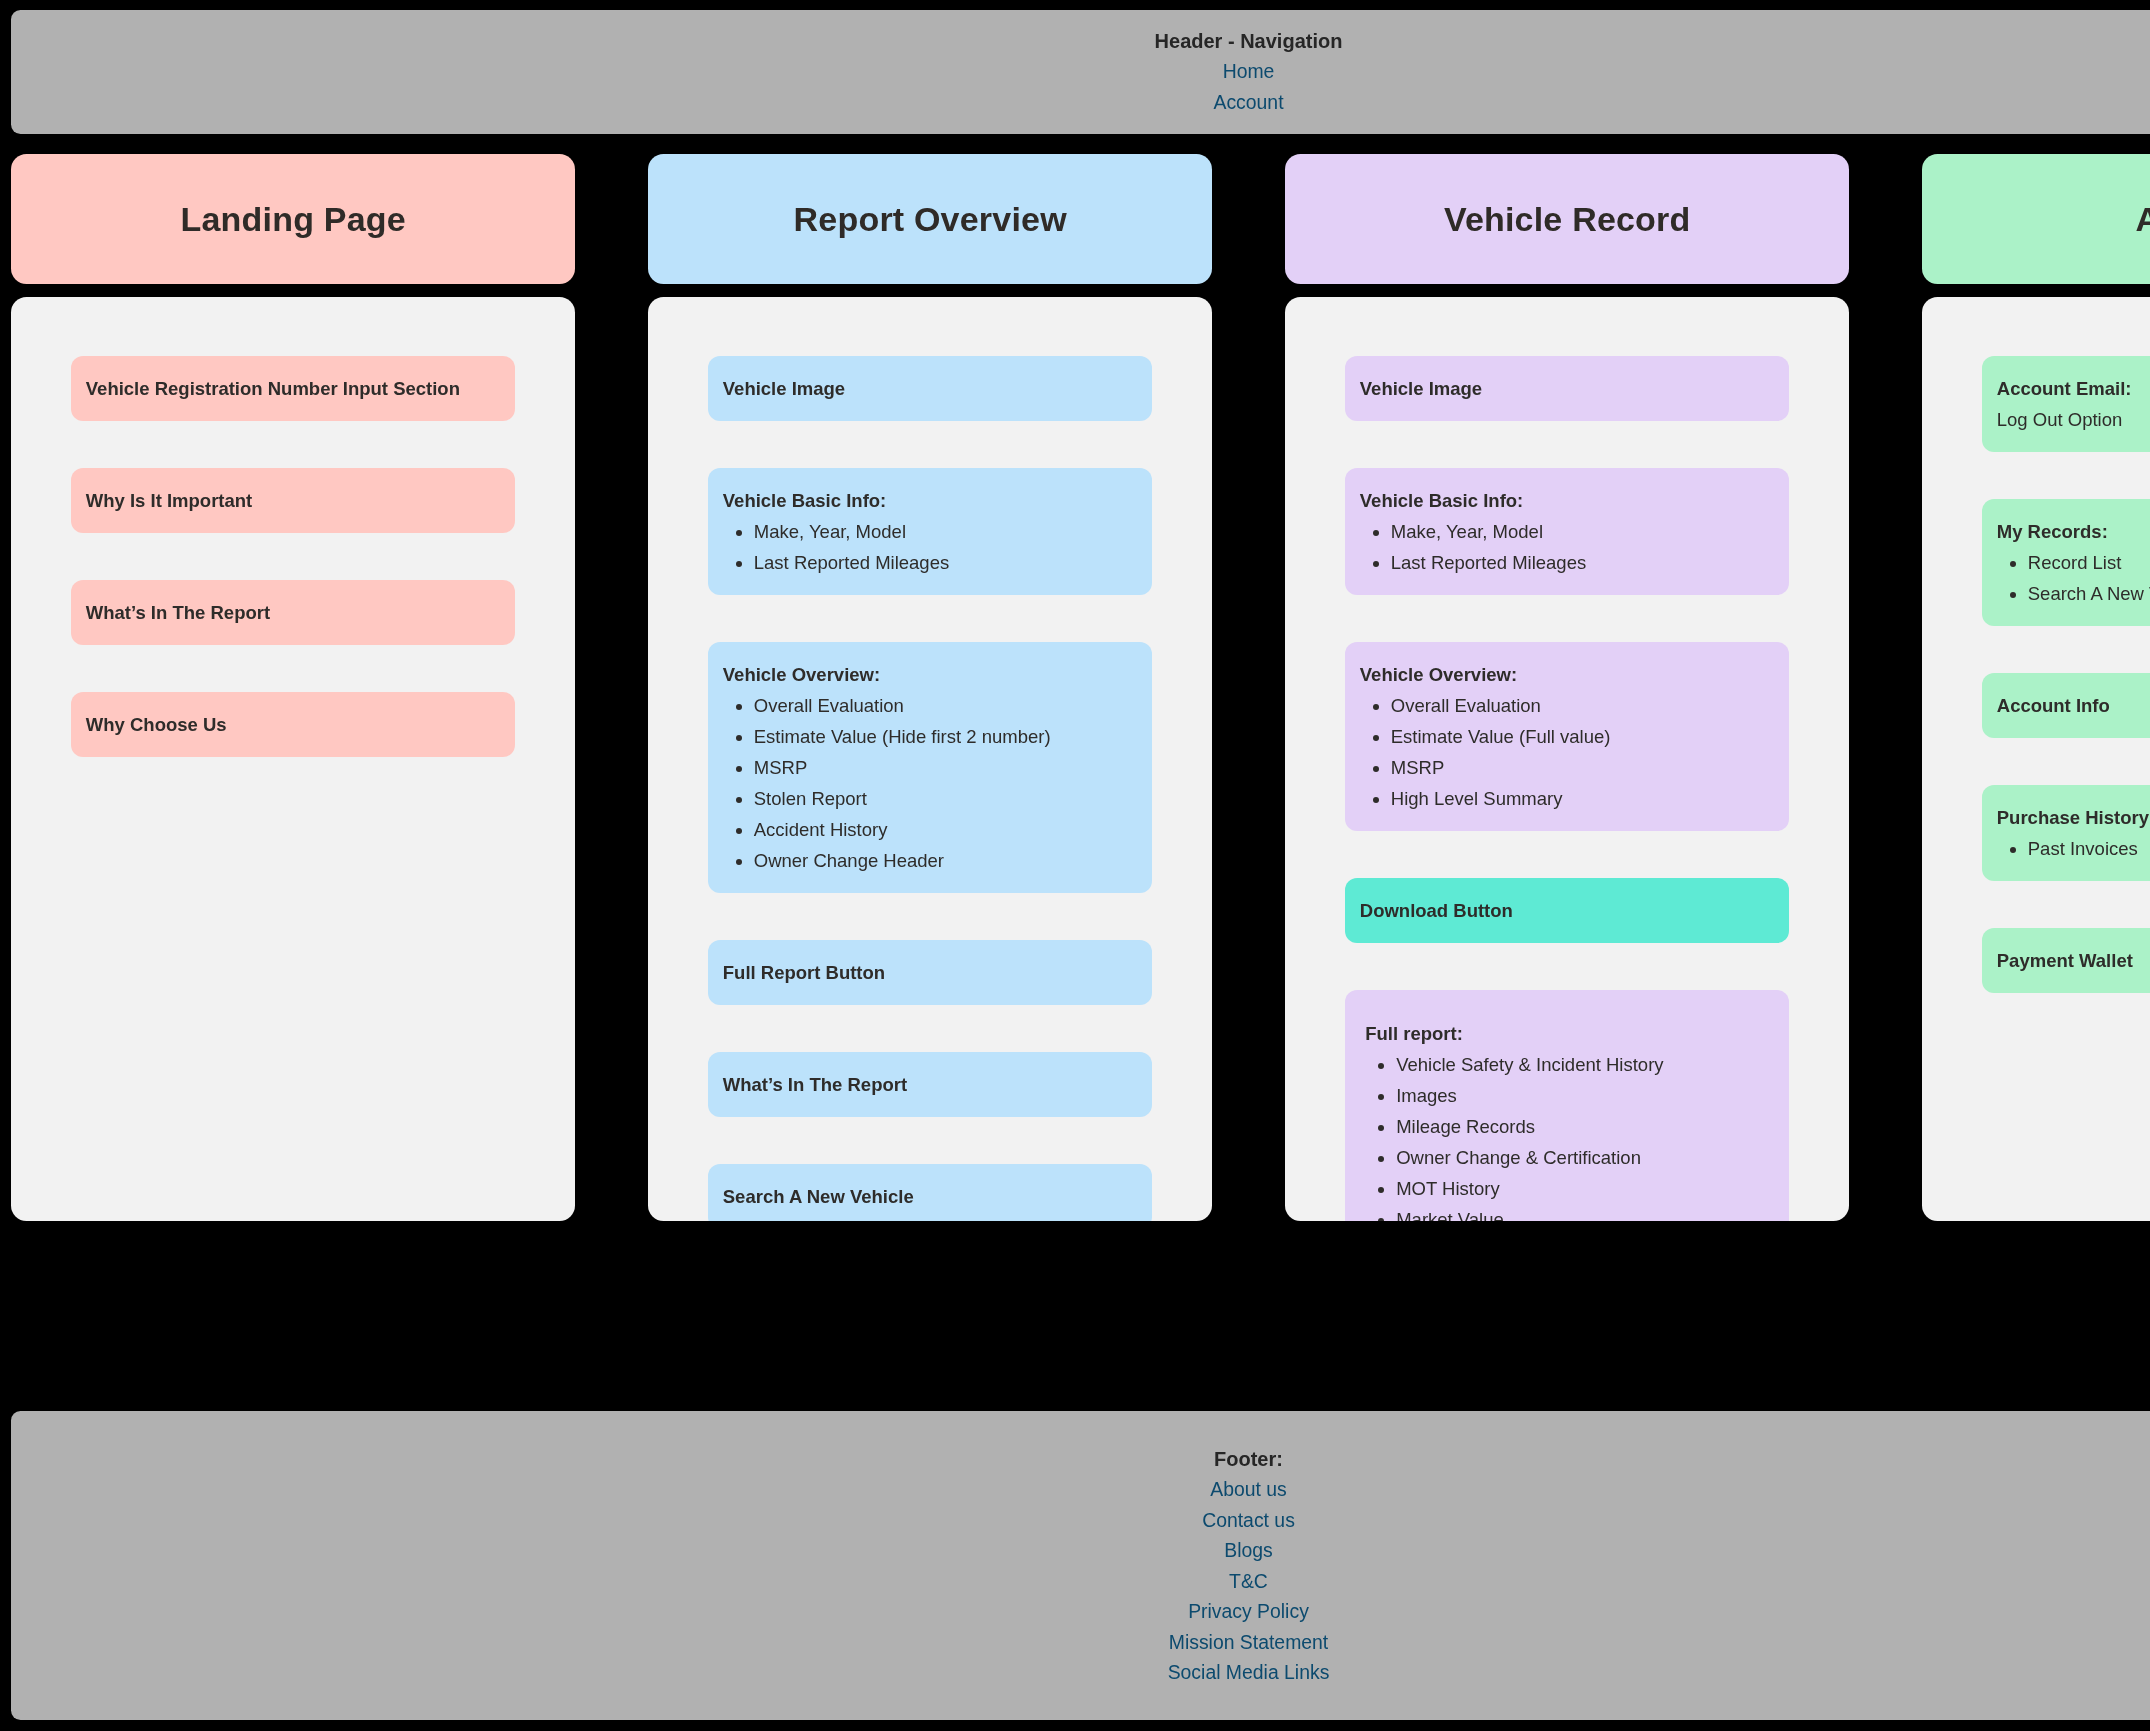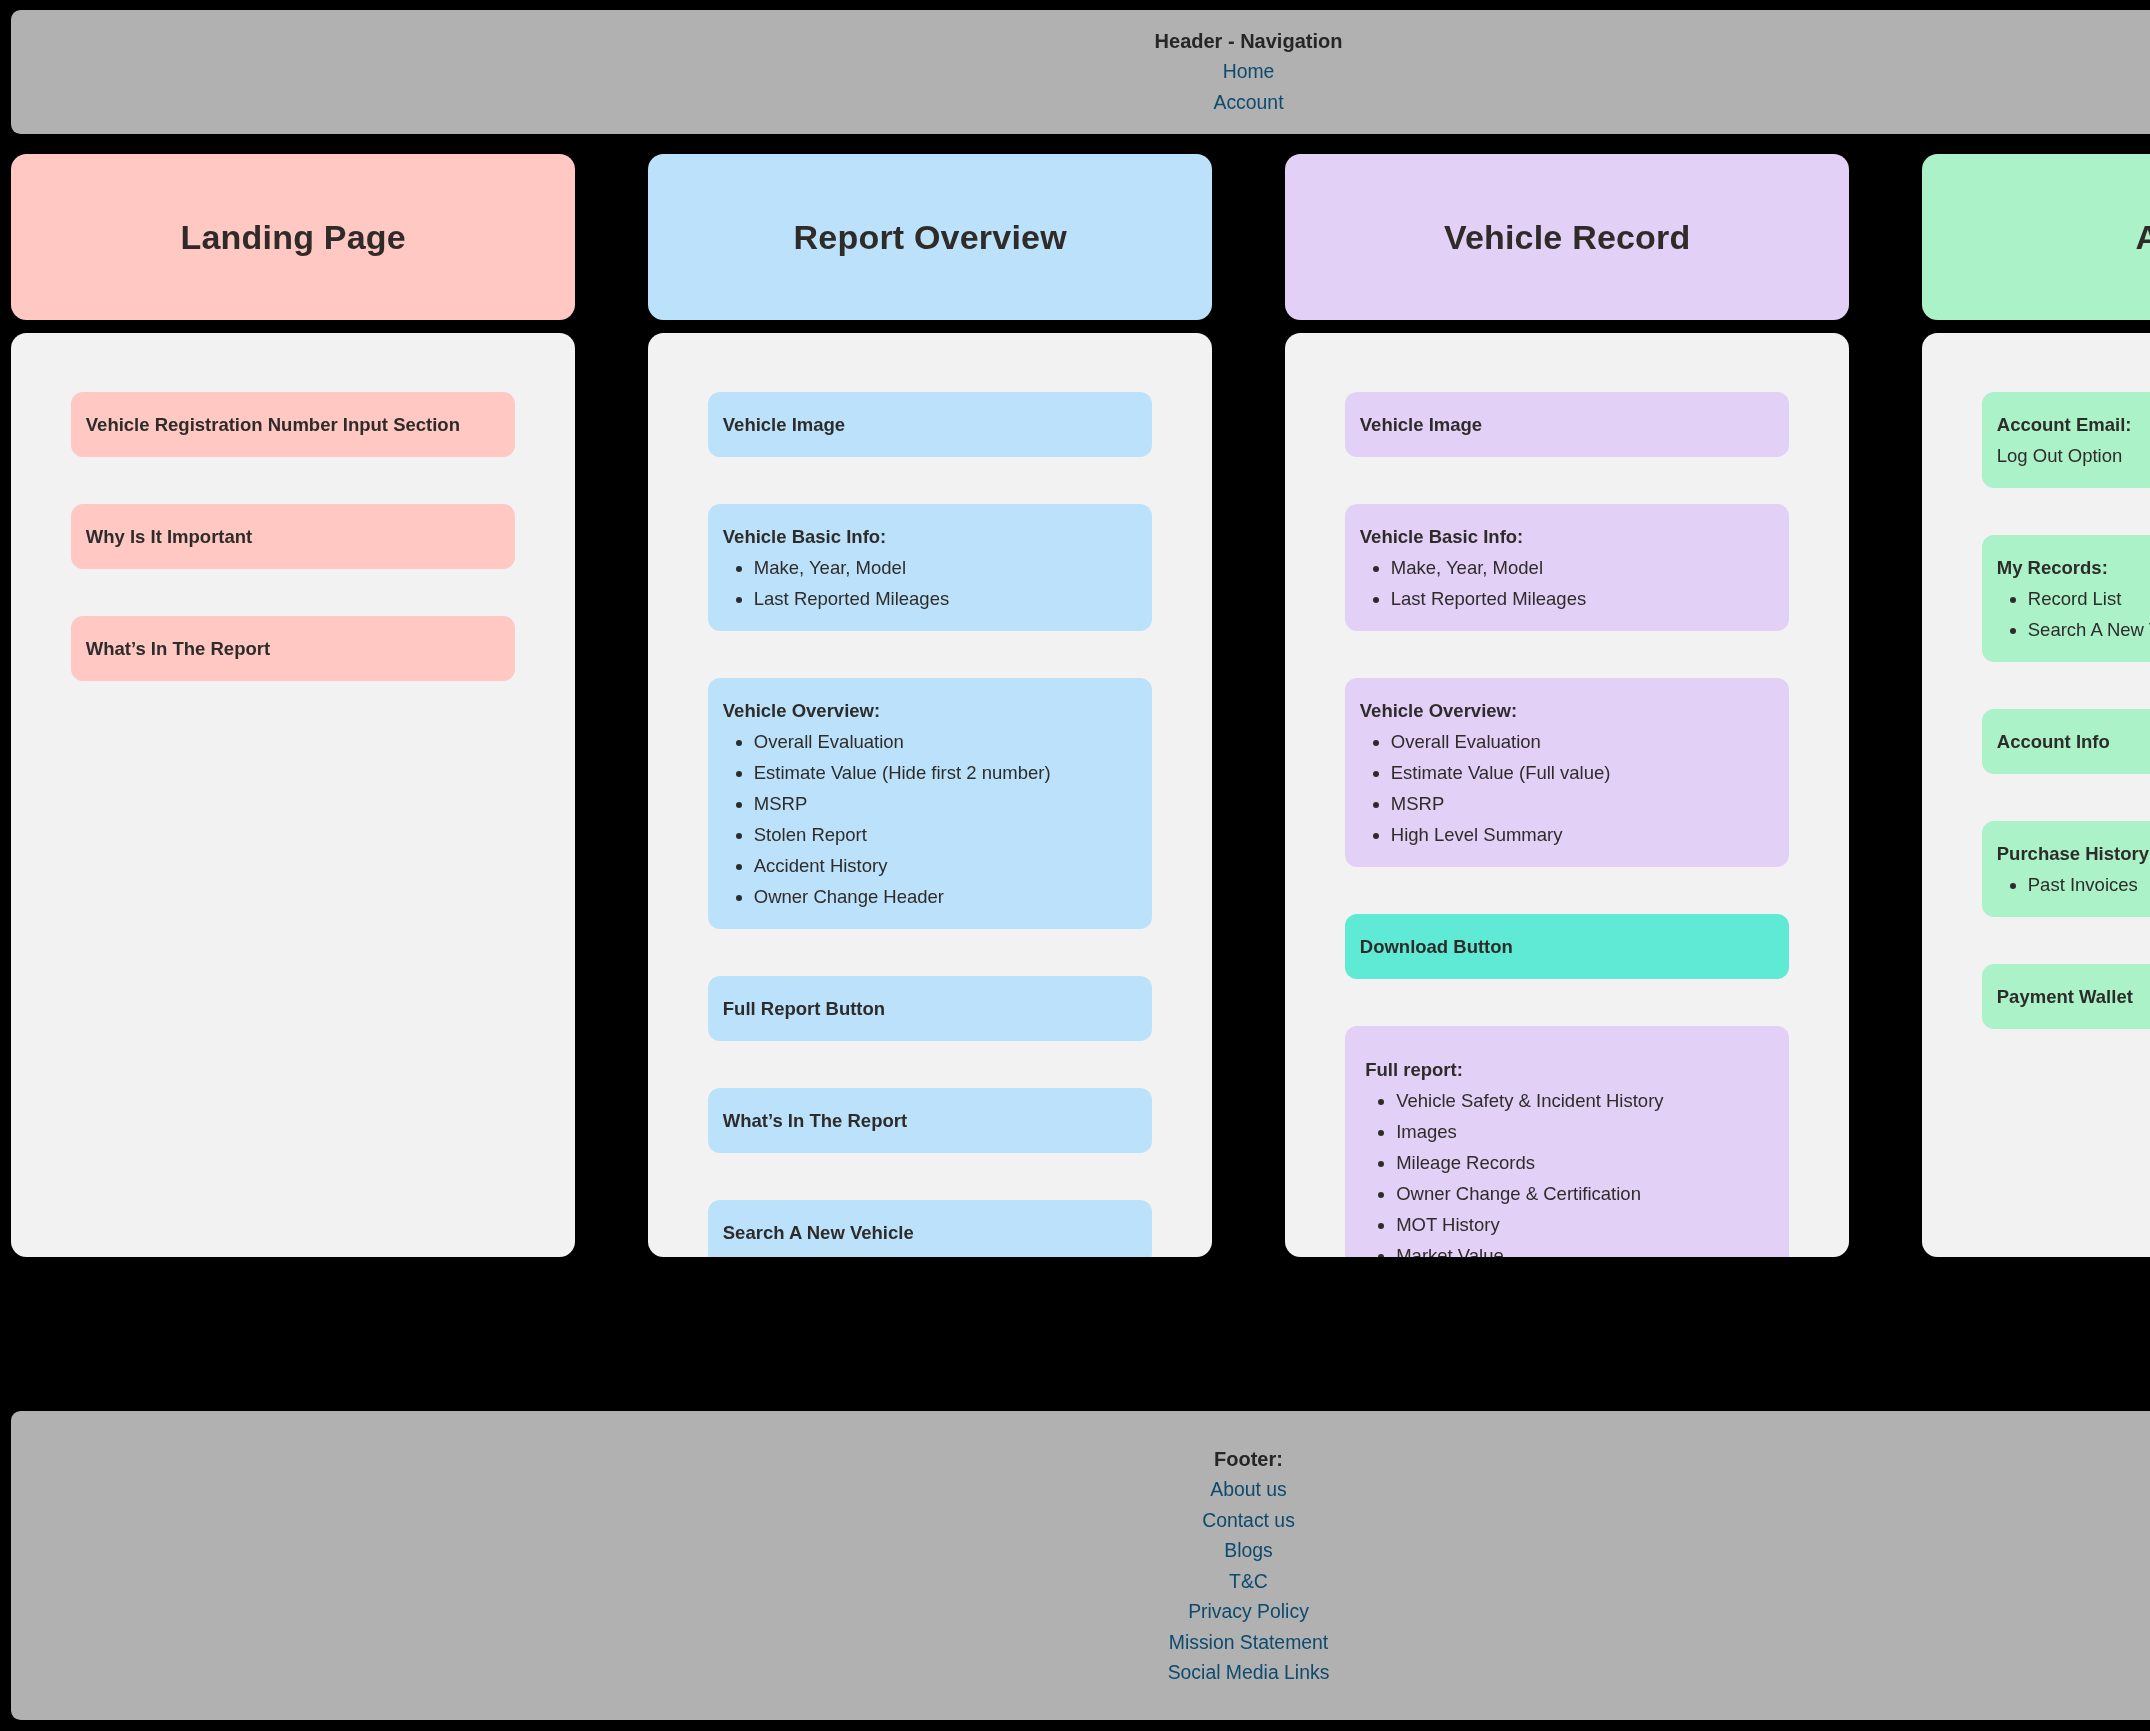--- a/index.html
+++ b/index.html
@@ -32,21 +32,21 @@
     position: absolute;
     left: 11.2px;
     top: 154px;
     width: 2475px;
     display: grid;
     grid-template-columns: repeat(4, 1fr);
     column-gap: 73px;
   }
   .column { display: flex; flex-direction: column; gap: 12.5px; }
   .col-title {
-    height: 166px;
+    height: 130px;
     border-radius: 15.5px;
     display: flex;
     align-items: center;
     justify-content: center;
     font-size: 34px;
     font-weight: 700;
     color: #2f2b28;
     letter-spacing: 0.2px;
   }
   .col-body {
@@ -95,20 +95,23 @@
         <div class="col-title" style="background: rgb(255, 200, 194);">Landing Page</div>
         <div class="col-body" style="background: rgb(242, 242, 242);">
           <div class="box" style="background: rgb(255, 200, 194);">
             <div class="heading">Vehicle Registration Number Input Section</div>
           </div>
           <div class="box" style="background: rgb(255, 200, 194);">
             <div class="heading">Why Is It Important</div>
           </div>
           <div class="box" style="background: rgb(255, 200, 194);">
             <div class="heading">What’s In The Report</div>
+          </div>
+          <div class="box" style="background: rgb(255, 200, 194);">
+            <div class="heading">Why Choose Us</div>
           </div>
         </div>
       </section>
       <section class="column">
         <div class="col-title" style="background: rgb(188, 226, 251);">Report Overview</div>
         <div class="col-body" style="background: rgb(242, 242, 242);">
           <div class="box" style="background: rgb(188, 226, 251);">
             <div class="heading">Vehicle Image</div>
           </div>
           <div class="box" style="background: rgb(188, 226, 251);">

